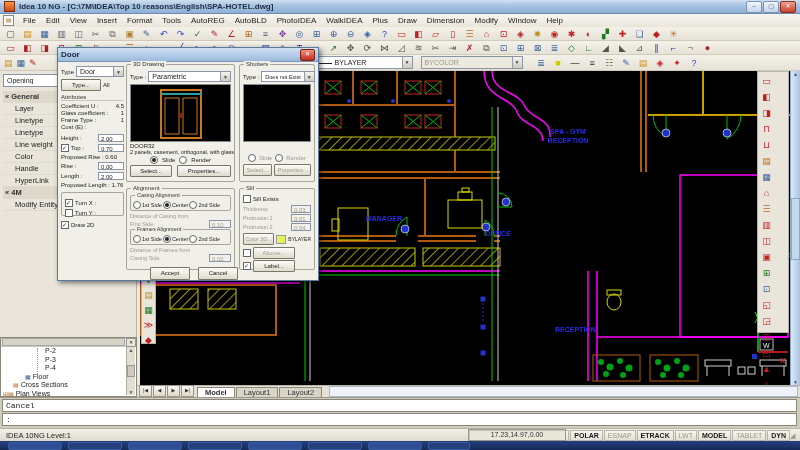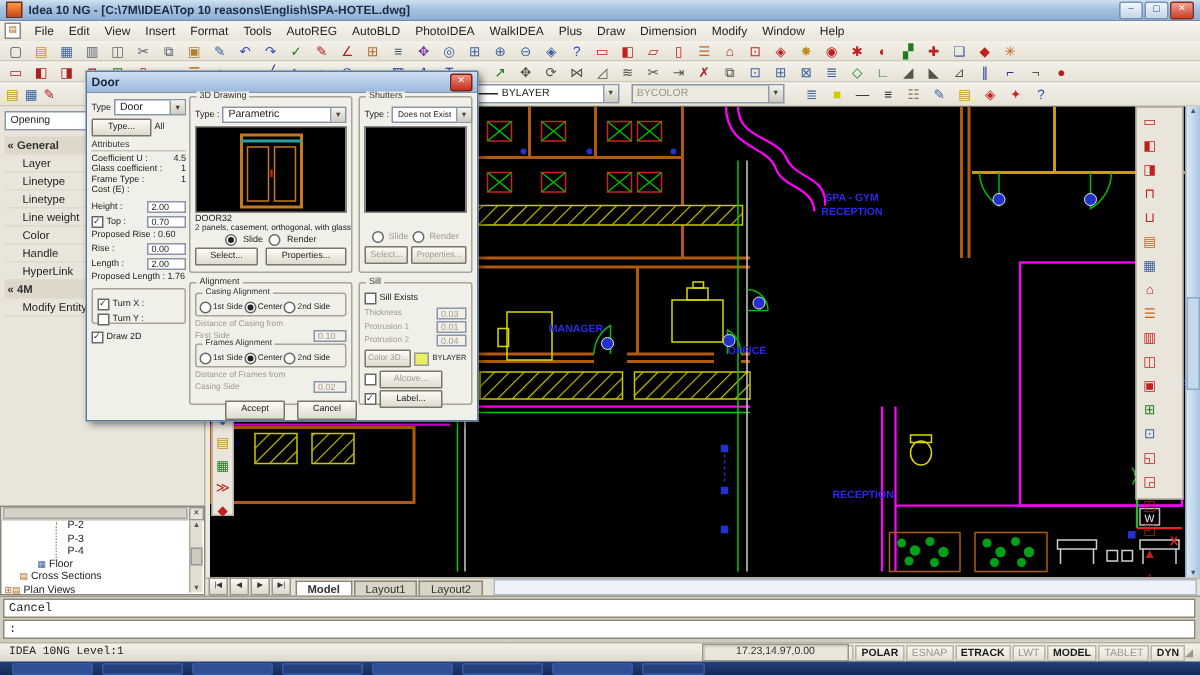--- a/index.html
+++ b/index.html
@@ -64,21 +64,21 @@
         font-size:5px;line-height:9px;text-align:center;color:#333;margin-right:1px;}
   .tab{height:10px;line-height:10px;padding:0 7px;font-size:7.5px;background:#d8d4c6;border:1px solid #8a8678;
        border-bottom:none;margin-right:1px;color:#333;}
   .tab.active{background:#fff;font-weight:bold;}
   #tabtrack{flex:1;height:9px;background:#eef3f9;border:1px solid #aab8c8;margin:0 2px 1px 6px;}
   #cmd{left:0;top:397px;width:800px;height:31px;background:#cfccc0;border-top:1px solid #9a968a;box-sizing:border-box;}
   .cmdline{position:absolute;left:2px;width:795px;height:13px;background:#fff;border:1px solid #8a8678;
            font-family:"Liberation Mono","DejaVu Sans Mono",monospace;font-size:8px;line-height:12px;padding-left:3px;box-sizing:border-box;}
   #statusbar{left:0;top:428px;width:800px;height:13px;background:linear-gradient(#f4f1ea,#ddd9cc);
              border-top:1px solid #b8b4a6;display:flex;align-items:center;font-size:7.5px;box-sizing:border-box;padding:0 2px;}
-  #sb-left{padding:0 4px;color:#222;font-family:Liberation Mono, monospace;}
+  #sb-left{padding:0 4px;color:#222;}
   #coords{position:absolute;left:468px;width:96px;height:10px;border:1px solid #9a968a;background:#e9e6da;
           text-align:center;line-height:10px;font-size:7px;color:#333;box-shadow:inset 1px 1px 1px #c8c4b6;}
   #togs{margin-left:auto;display:flex;gap:1px;align-items:center;}
   .tog{border:1px solid #b8b4a8;padding:0 3px;height:9px;line-height:9px;color:#9a968a;
        background:linear-gradient(#f8f6f0,#e4e0d4);font-size:7px;}
   .tog.on{color:#1a1a1a;font-weight:bold;}
   #grip{width:8px;height:9px;color:#9a968a;font-size:7px;line-height:9px;}
   #taskbar{left:0;top:441px;width:800px;height:9px;background:linear-gradient(#24407c,#152a58);display:flex;align-items:center;gap:6px;padding-left:8px;box-sizing:border-box;}
   .tseg{height:6px;border-radius:2px;border:1px solid #3a5aa0;}
   

